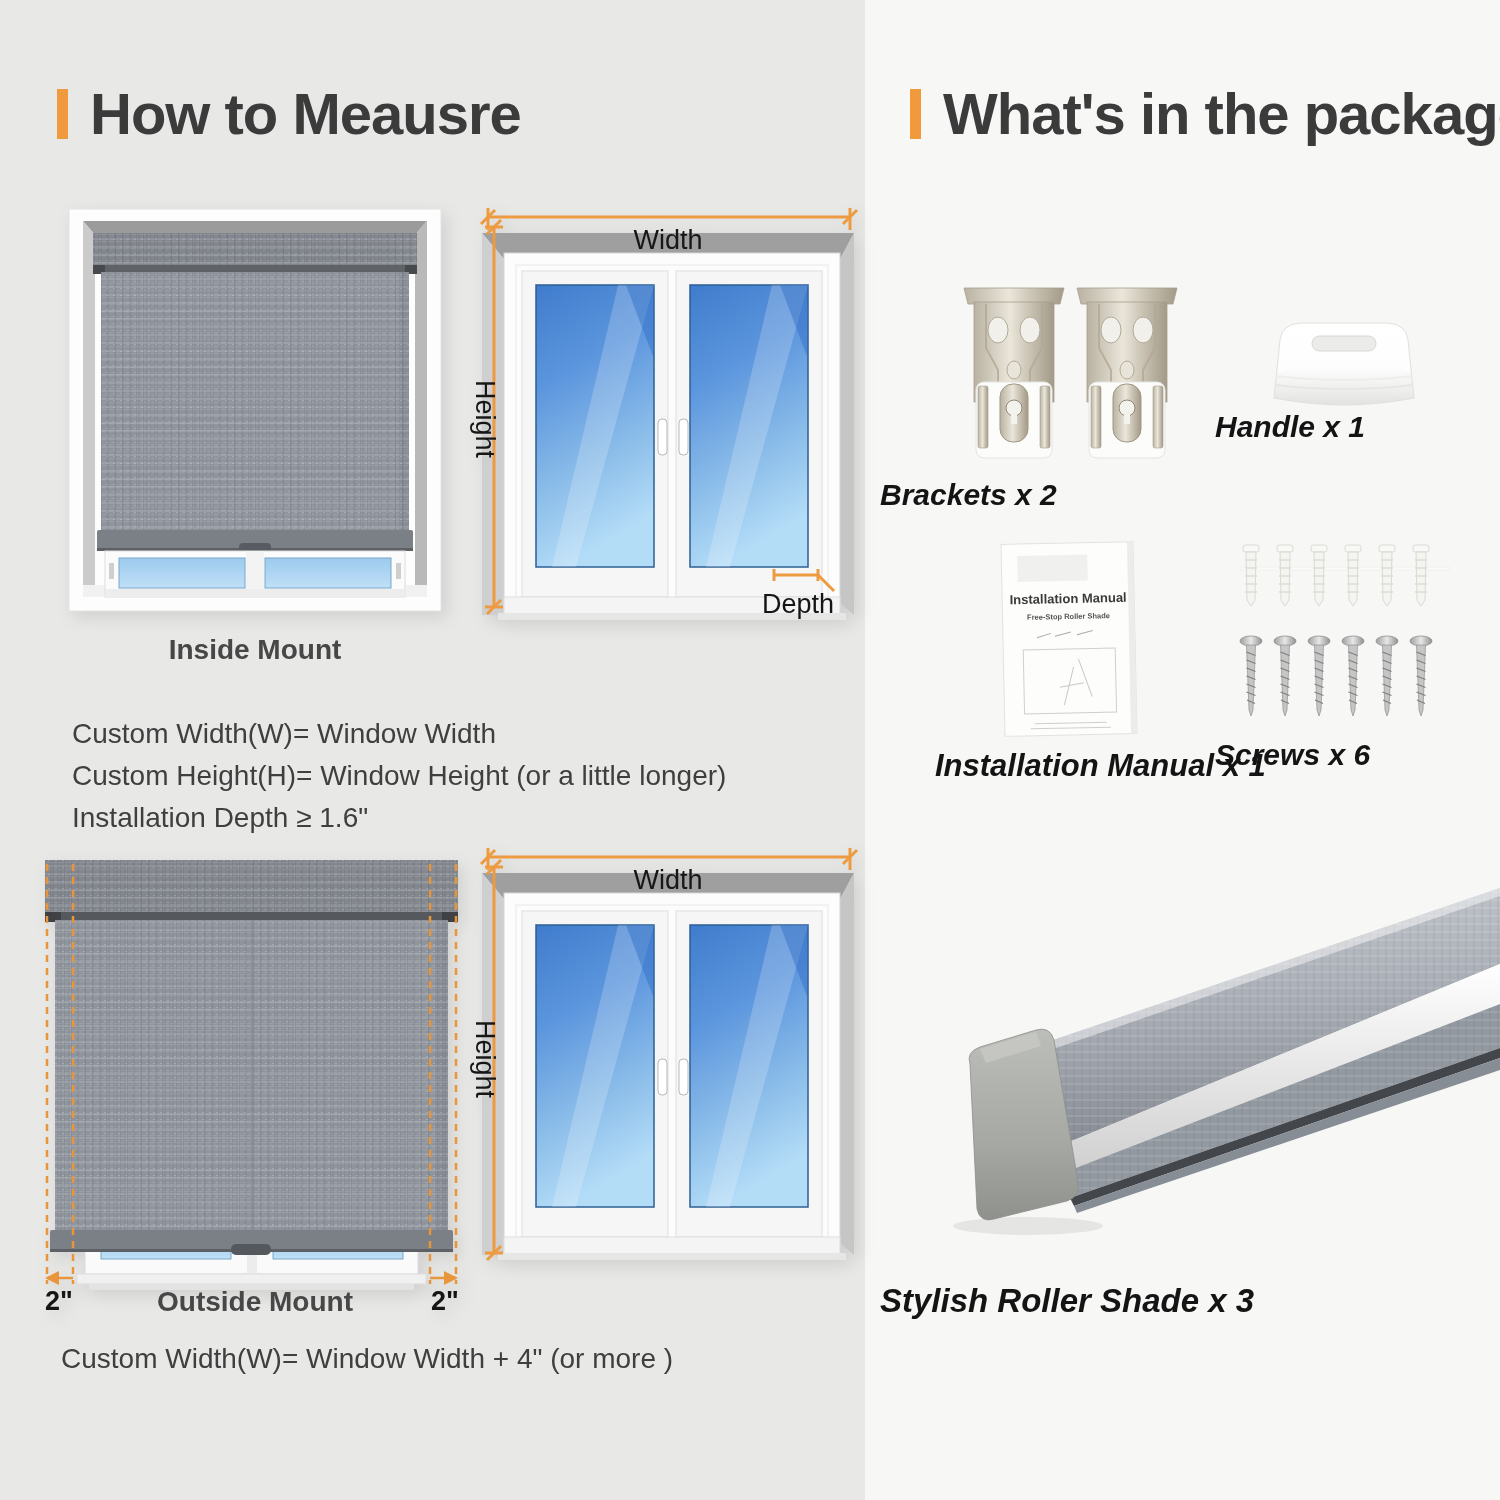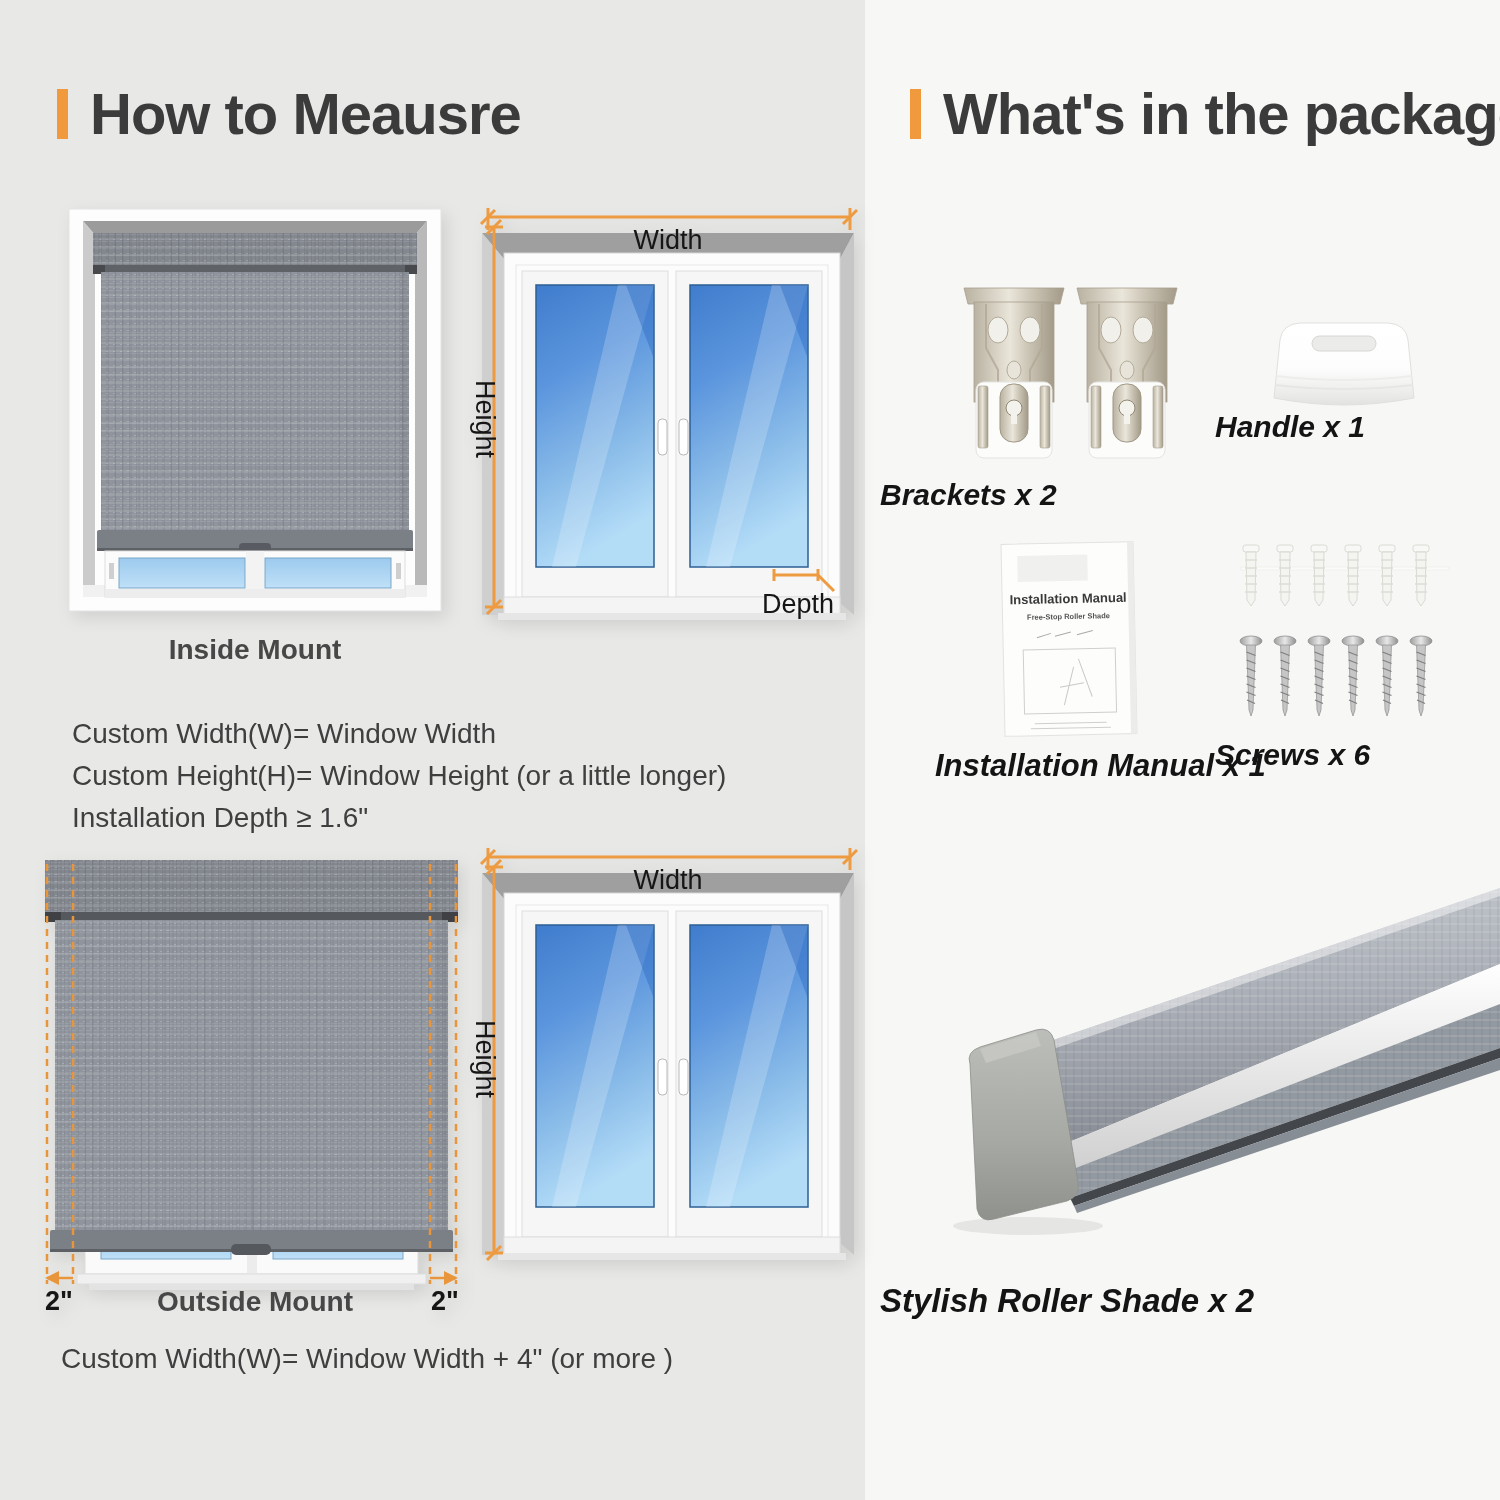--- a/index.html
+++ b/index.html
@@ -409,15 +409,15 @@
       <polygon points="140,180 622,16 622,24 143,188" fill="#ffffff" opacity="0.45"></polygon>
       <polygon points="172,278 622,92 622,132 182,302" fill="url(#rollG)"></polygon>
       <polygon points="182,302 622,132 622,176 192,326" fill="#9399a1"></polygon>
       <polygon points="182,302 622,132 622,176 192,326" fill="url(#weave)"></polygon>
       <polygon points="192,326 622,176 622,186 196,334" fill="#43464b"></polygon>
       <polygon points="196,334 622,186 622,198 199,341" fill="#878d95"></polygon>
       <path d="M92,192 Q88,180 102,175 L158,158 Q172,154 176,168 L200,310 Q203,324 189,329 L116,347 Q102,351 99,337 Z" fill="url(#capG)" stroke="#8c8e89" stroke-width="0.8"></path>
       <polygon points="102,177 158,160 163,174 108,191" fill="#c6c8c3" opacity="0.9"></polygon>
     </g>
   </svg>
-  <div class="item-label shade-label" style="left:880px;top:1282px;width:620px;">Stylish Roller Shade x 2</div>
+  <div class="item-label shade-label" style="left:880px;top:1282px;width:620px;">Stylish Roller Shade x 3</div>
 
 </div>
 
 </body></html>

